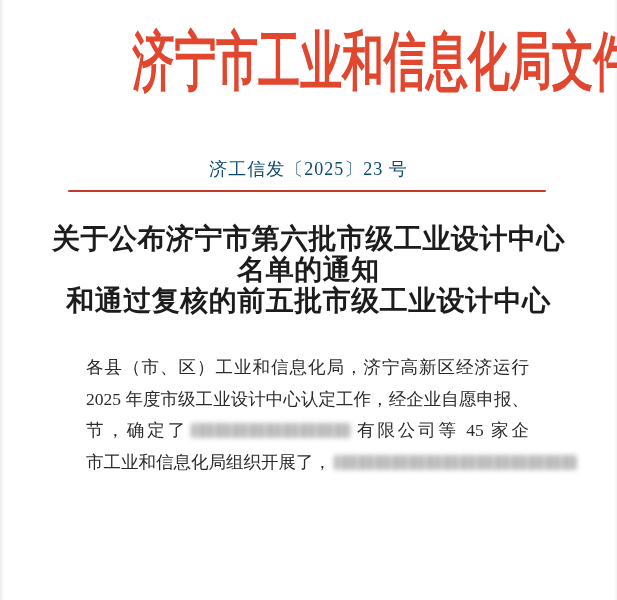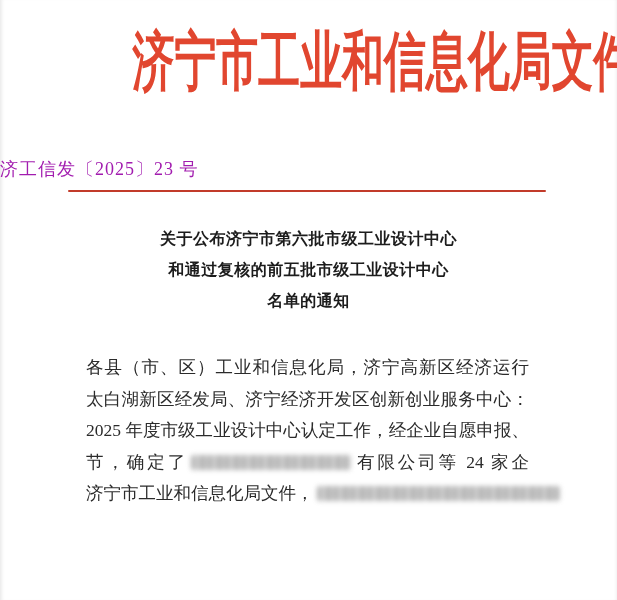--- a/index.html
+++ b/index.html
@@ -24,37 +24,37 @@
     display: inline-block;
     font-size: 64px; line-height: 76px;
     font-weight: bold;
     transform: scaleX(0.655);
     transform-origin: 50% 50%;
     letter-spacing: 0px;
   }
   
   .docnum {
     position: absolute; top: 157px; left: 0; right: 0;
-    text-align: left;
+    text-align: center;
     font-size: 18px; line-height: 24px;
-    color: #a21caf;
+    color: #0c4a6e;
     letter-spacing: 1px;
   }
   
   .rule {
     position: absolute; top: 190px; left: 68px;
     width: 478px; height: 2px;
     border-radius: 1px;
   }
   
   .notice-title {
     position: absolute; top: 223px; left: 0; right: 0;
     text-align: center;
     font-weight: bold;
-    font-size: 16px; line-height: 31px;
+    font-size: 28px; line-height: 31px;
     color: #1c1c1c;
     letter-spacing: 0.5px;
   }
   
   .body-text {
     position: absolute; top: 352px; left: 86px;
     width: 443px;
     font-size: 17.5px;
     color: #2b2b2b;
   }
@@ -89,25 +89,24 @@
   <div class="agency-wrap">
     <span class="agency" style="color: rgb(225, 70, 47);">济宁市工业和信息化局文件</span>
   </div>
 
   <div class="docnum">济工信发〔2025〕23 号</div>
 
   <div class="rule" style="background: rgb(194, 59, 42);"></div>
 
   <div class="notice-title" id="notice-title">
       <div>关于公布济宁市第六批市级工业设计中心</div>
+      <div>名单的通知</div>
       <div>和通过复核的前五批市级工业设计中心</div>
-      <div>名单的通知</div>
     </div>
 
   <div class="body-text" id="body-text">
       <div class="body-line justify"><span>各县（市、区）工业和信息化局，济宁高新区经济运行局、</span></div>
-      <div class="body-line justify"><span>太白湖新区经发局、济宁经济开发区创新创业服务中心：</span></div>
       <div class="body-line justify"><span>2025 年度市级工业设计中心认定工作，经企业自愿申报、</span></div>
-      <div class="body-line justify"><span>节，确定了</span><span class="redacted" style="width: 160px;"></span><span>有限公司等 24 家企</span></div>
-      <div class="body-line"><span>济宁市工业和信息化局文件，</span><span class="redacted" style="width: 243px;"></span></div>
+      <div class="body-line justify"><span>节，确定了</span><span class="redacted" style="width: 160px;"></span><span>有限公司等 45 家企</span></div>
+      <div class="body-line"><span>市工业和信息化局组织开展了，</span><span class="redacted" style="width: 243px;"></span></div>
     </div>
 
 </div>
 
 </body></html>

